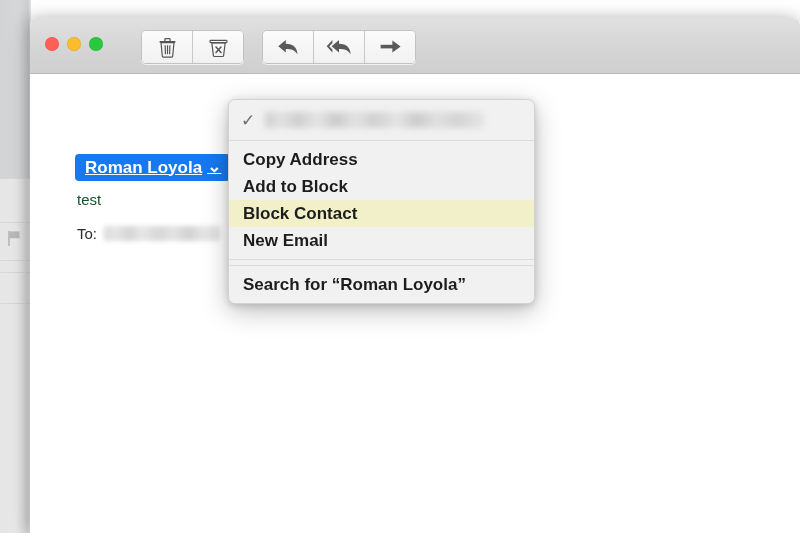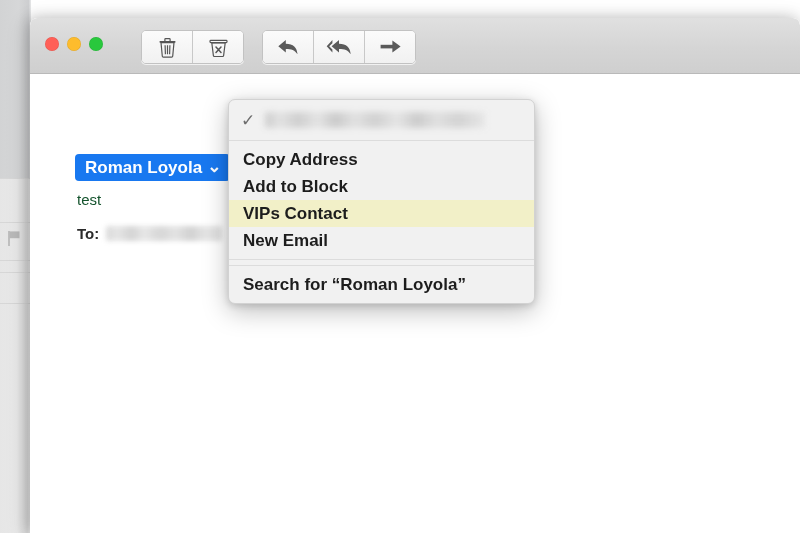--- a/index.html
+++ b/index.html
@@ -164,20 +164,21 @@
     display: inline-flex;
     align-items: center;
     gap: 5px;
     padding: 0 9px 0 10px;
     background: #1878f0;
     border-radius: 4px;
     color: #ffffff;
     font-size: 17px;
     font-weight: bold;
     white-space: nowrap;
+    text-decoration: underline;
   }
   .sender-chevron {
     display: inline-block;
     transform: translateY(-1px);
   }
   .subject-line {
     position: absolute;
     left: 47px;
     top: 117px;
     font-size: 15px;
@@ -185,21 +186,20 @@
   }
   .to-row {
     position: absolute;
     left: 47px;
     top: 151px;
     display: flex;
     align-items: center;
     gap: 7px;
     font-size: 15px;
     color: #2b2b2b;
-    font-weight: bold;
   }
   .redacted {
     display: inline-block;
     height: 15px;
     width: 116px;
     border-radius: 2px;
     background: linear-gradient(90deg,
        #d8d8d8 0%, #e4e4e4 10%, #d2d2d2 22%, #e6e6e6 33%,
        #d5d5d5 47%, #e2e2e2 60%, #cfcfcf 73%, #e4e4e4 86%, #dcdcdc 100%);
     filter: blur(2.6px);
@@ -406,21 +406,21 @@
 
     <div class="ctx-sep"></div>
 
     <div class="ctx-item">
       <span class="ctx-label">Copy Address</span>
     </div>
     <div class="ctx-item">
       <span class="ctx-label">Add to Block</span>
     </div>
     <div class="ctx-item highlight">
-      <span class="ctx-label">VIPs Contact</span>
+      <span class="ctx-label">Block Contact</span>
     </div>
     <div class="ctx-item">
       <span class="ctx-label">New Email</span>
     </div>
 
     <div class="ctx-sep"></div>
 
 
     <div class="ctx-sep"></div>
 

